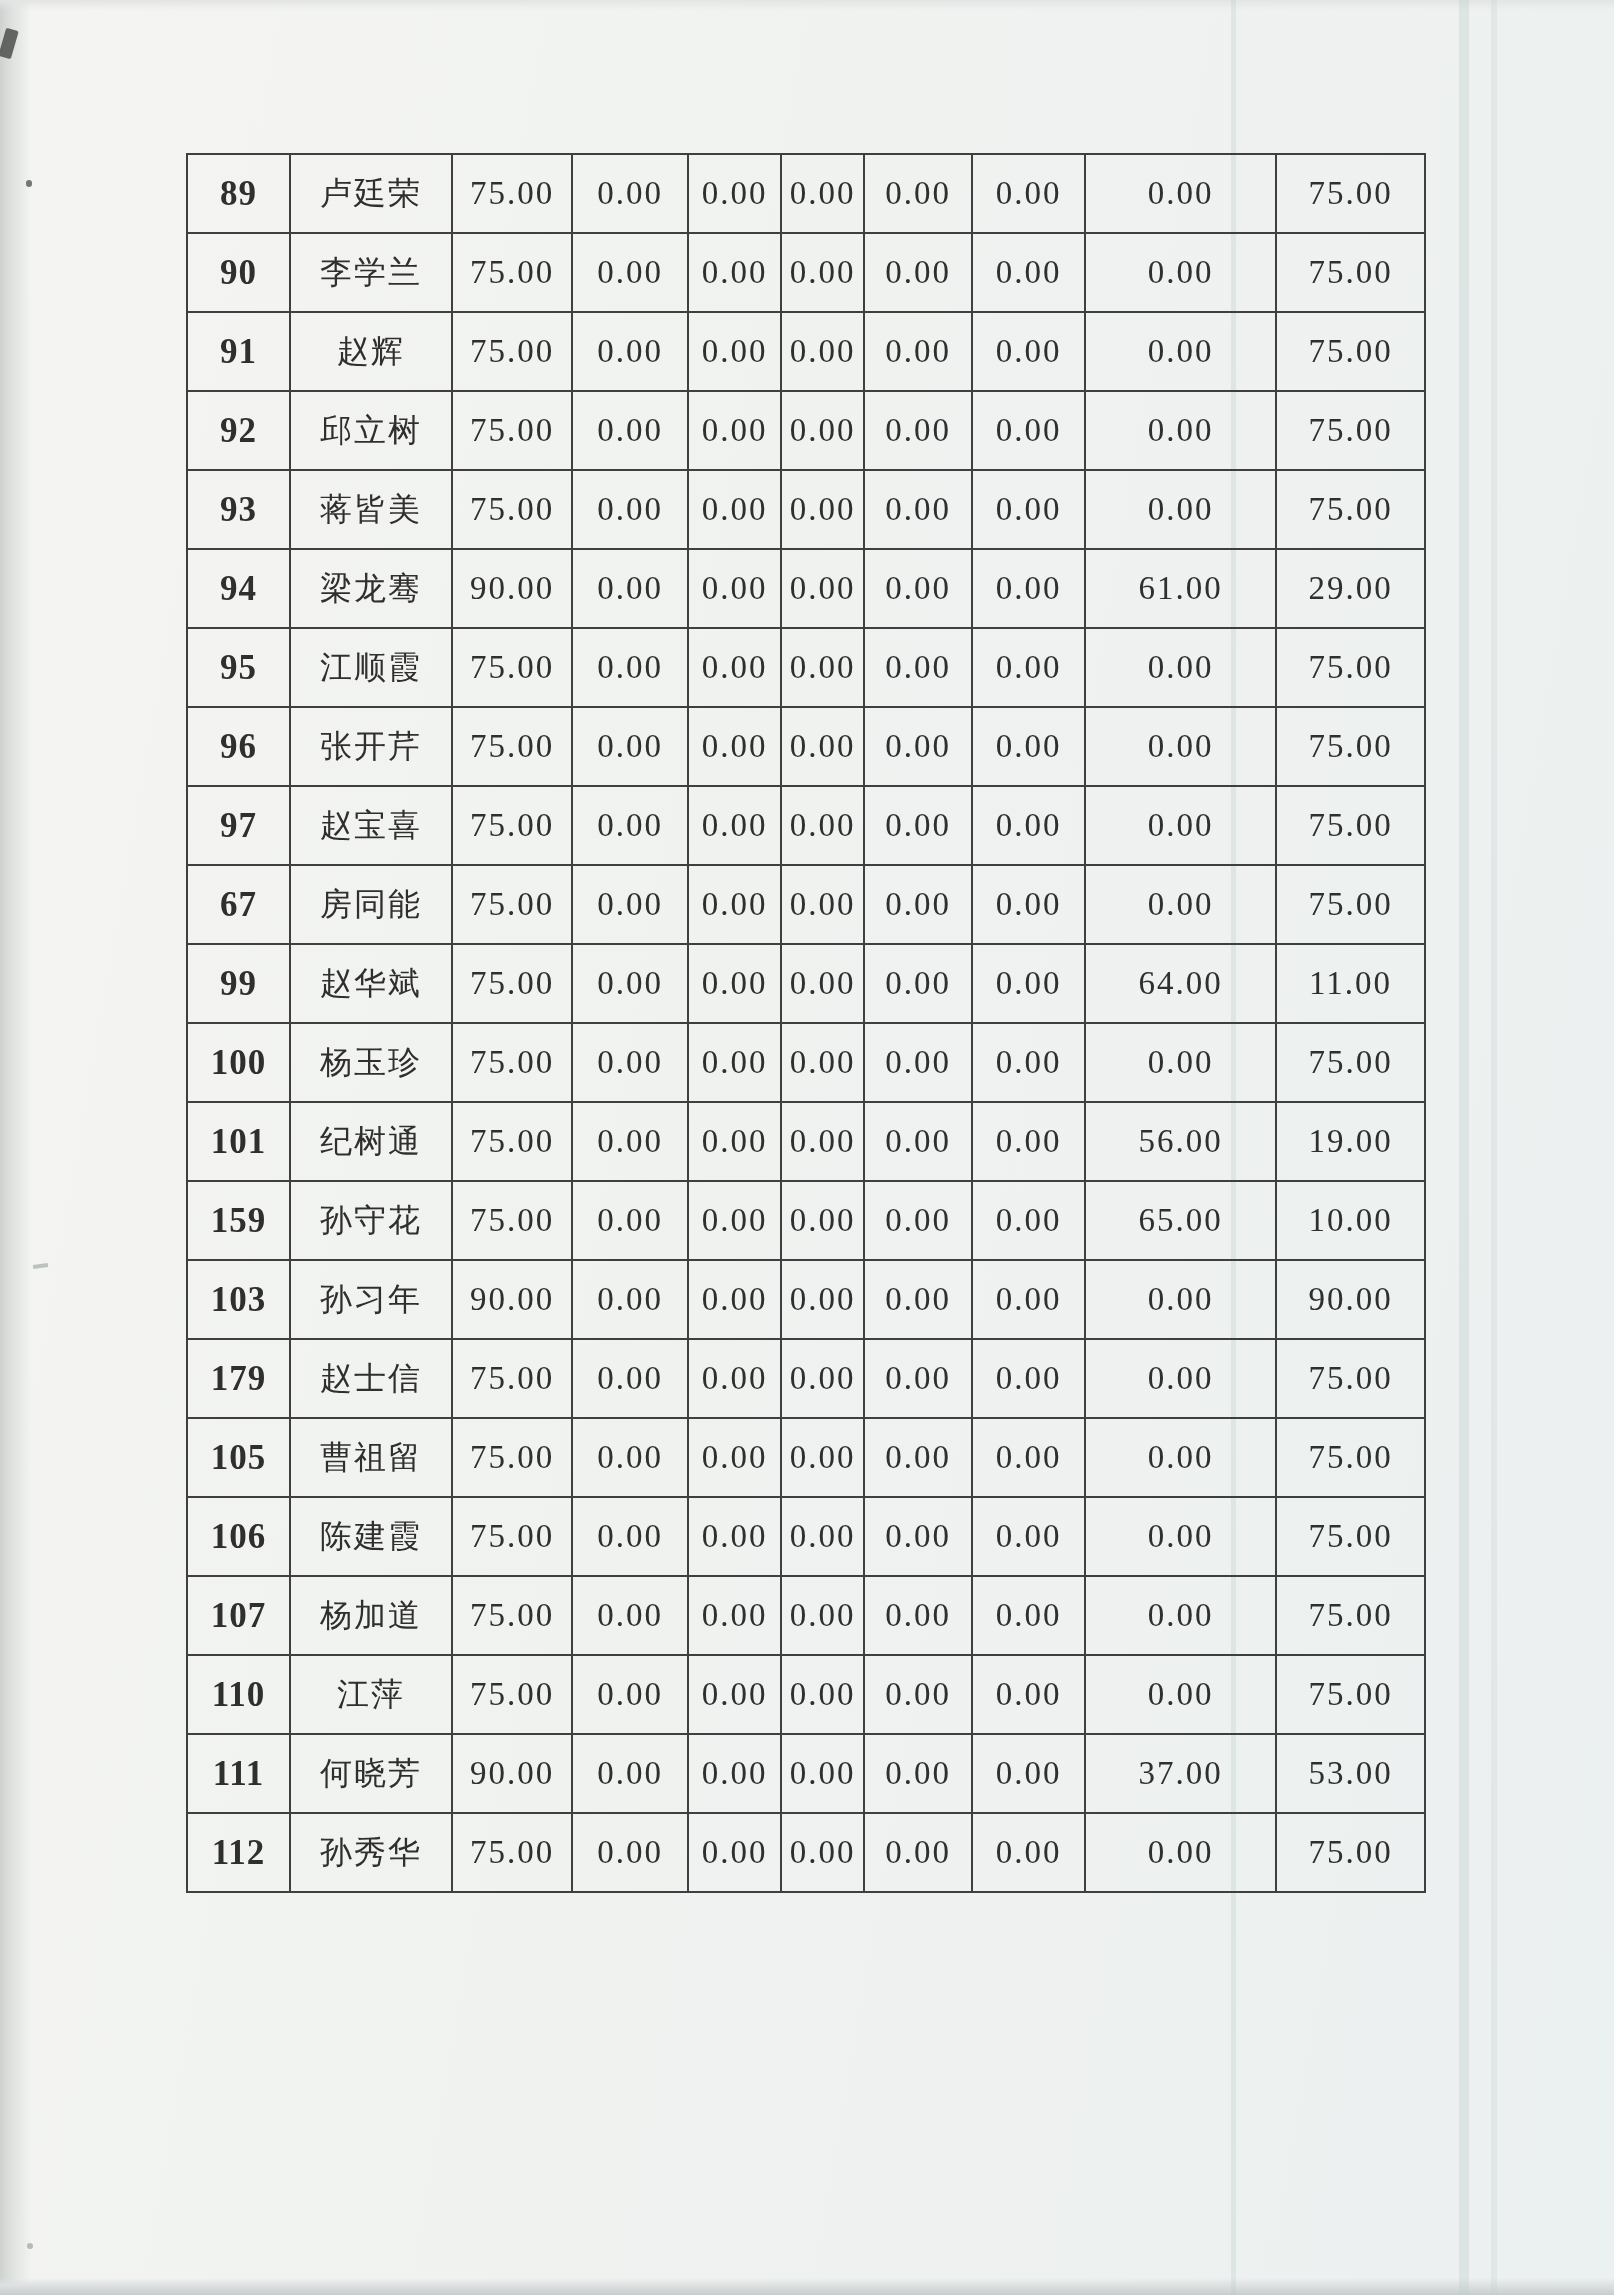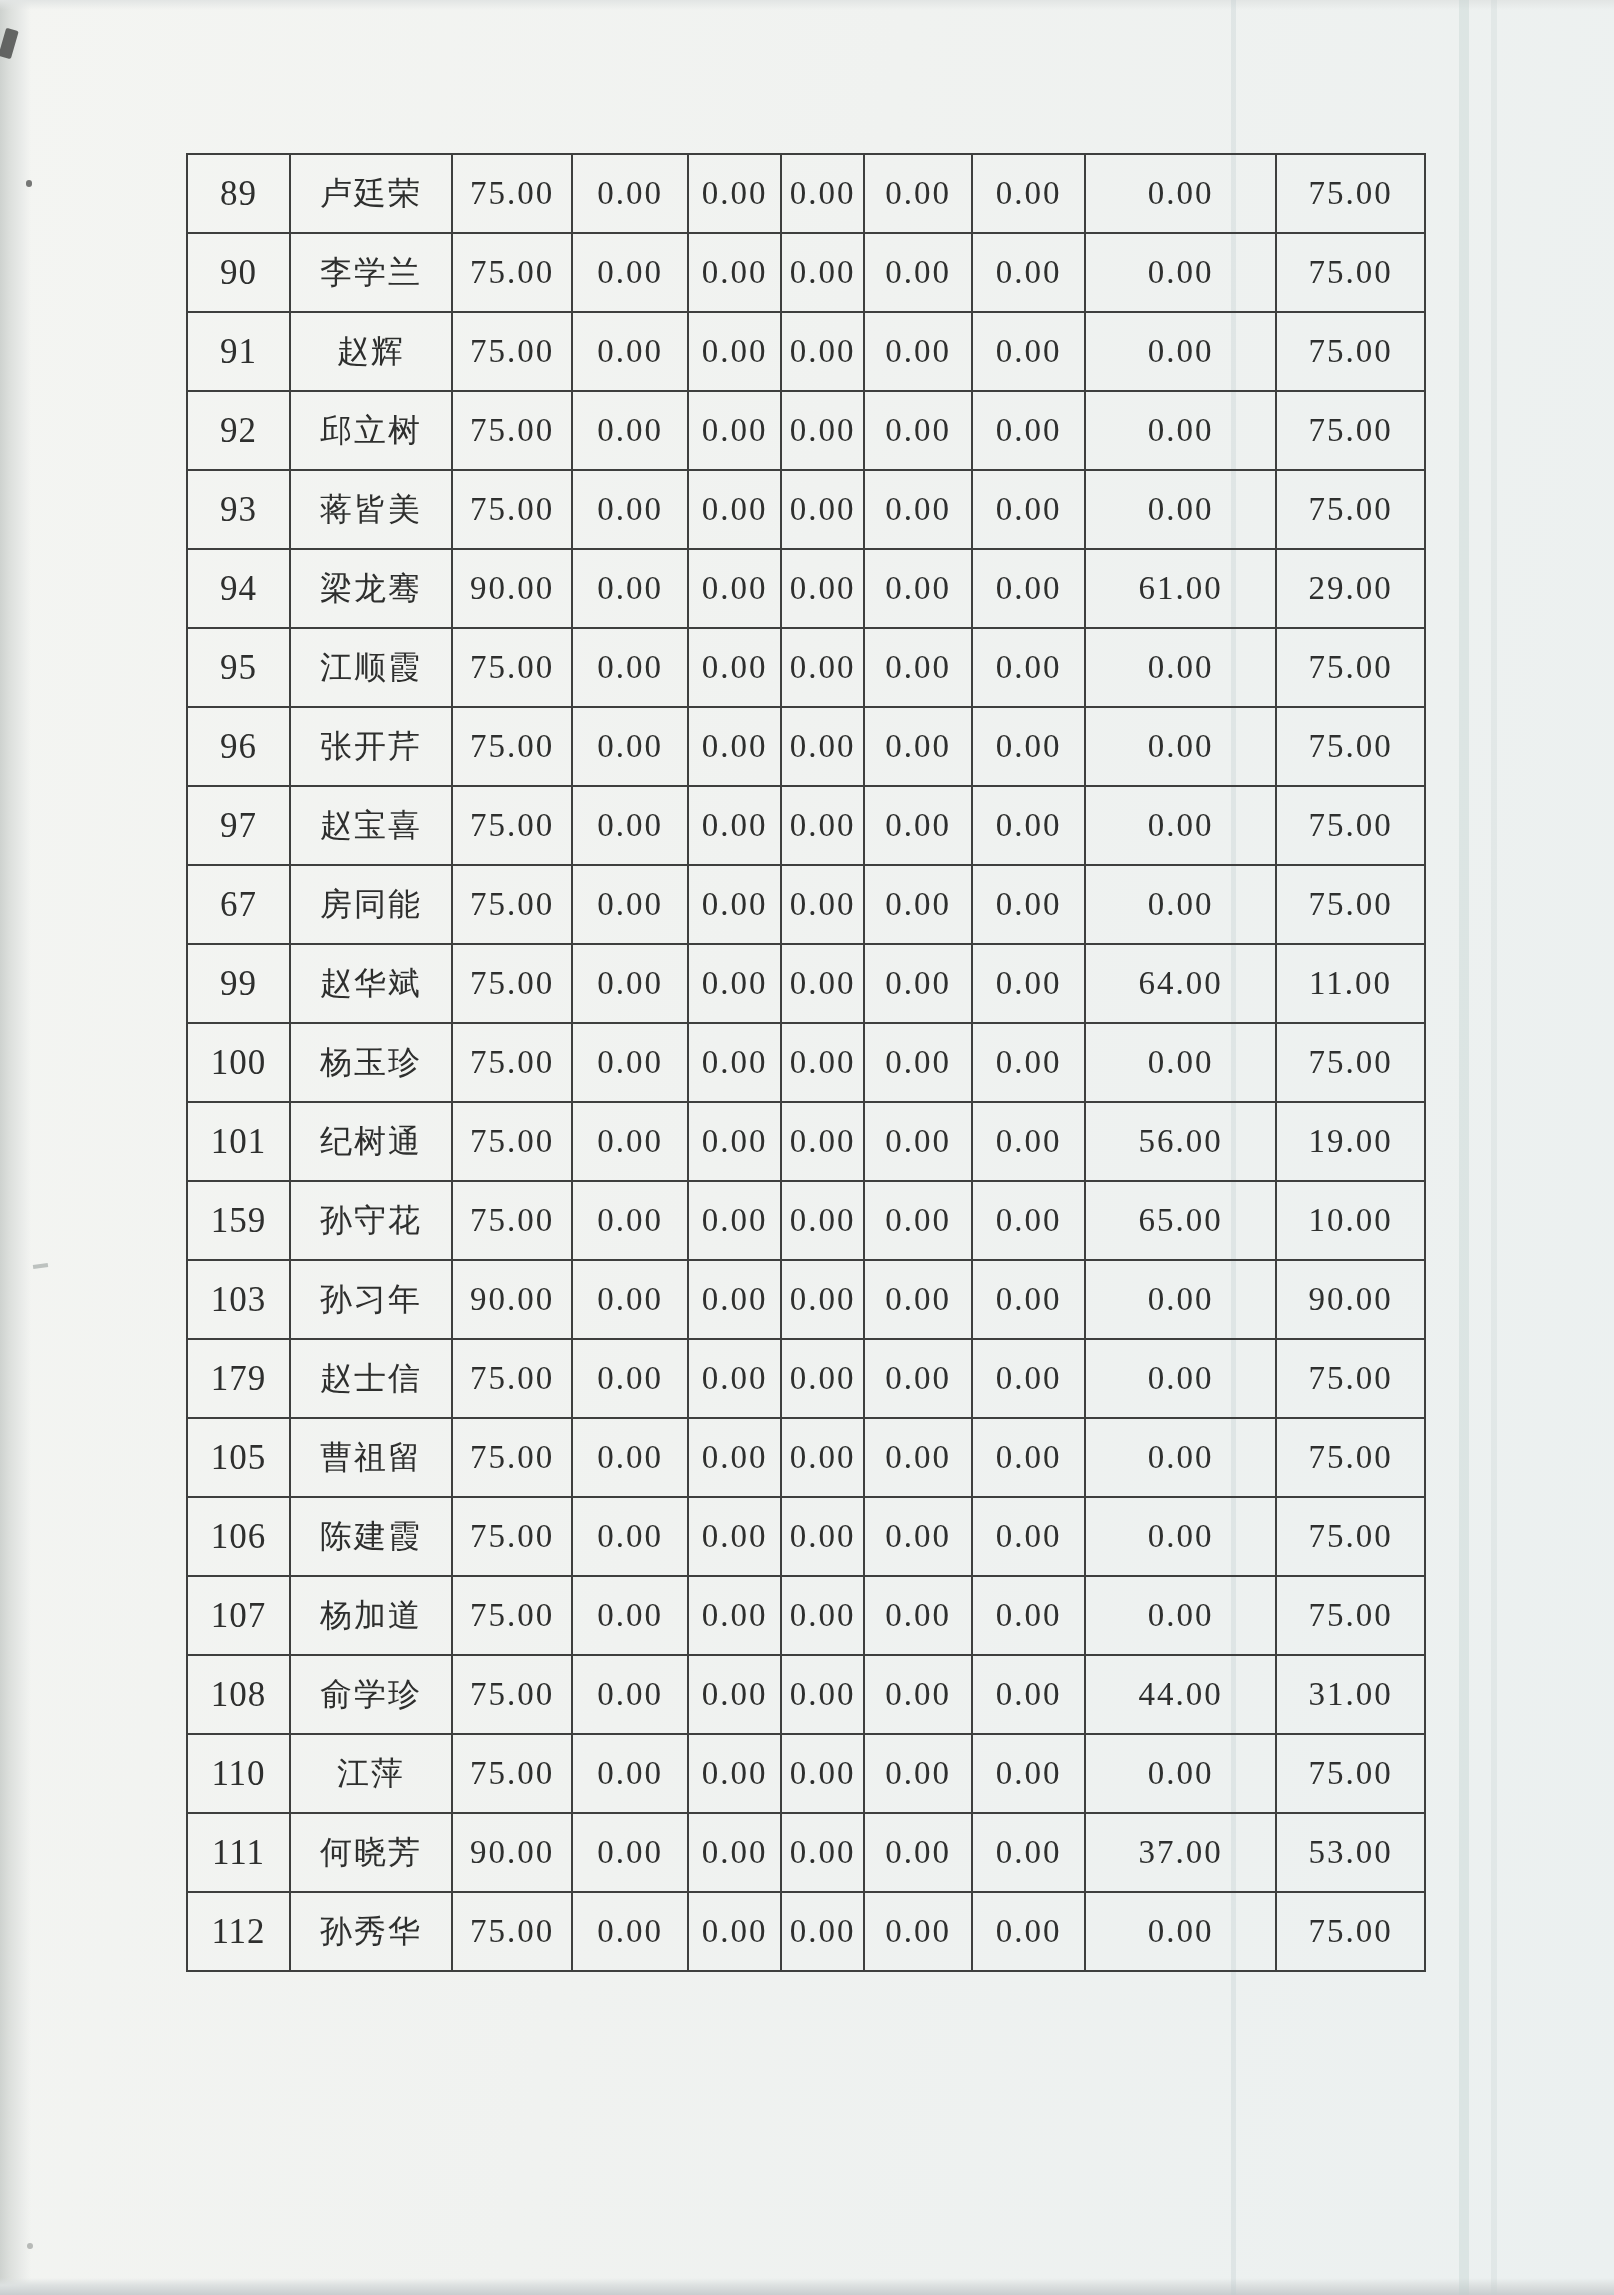--- a/index.html
+++ b/index.html
@@ -49,21 +49,21 @@
   .fee-table tr { height: 79px; }
   .fee-table td {
     border: 2px solid #3e3f3e;
     text-align: center;
     vertical-align: middle;
     color: #2e2f2e;
     background: transparent;
     overflow: hidden;
     white-space: nowrap;
   }
-  td.rowno { font-size: 35px; letter-spacing: 1px; }
+  td.rowno { font-size: 35px; letter-spacing: 1px; font-weight: bold; }
   td.name  { font-size: 32px; letter-spacing: 2px; }
   td.num   { font-size: 33px; letter-spacing: 2px; }
 </style>
 </head>
 <body>
 
 <div class="page">
 
   <div class="edge-left"></div>
   <div class="edge-top"></div>
@@ -312,32 +312,20 @@
     <td class="num">75.00</td>
     <td class="num">0.00</td>
     <td class="num">0.00</td>
     <td class="num">0.00</td>
     <td class="num">0.00</td>
     <td class="num">0.00</td>
     <td class="num">0.00</td>
     <td class="num">75.00</td>
   </tr>
         <tr>
-    <td class="rowno">108</td>
-    <td class="name">俞学珍</td>
-    <td class="num">75.00</td>
-    <td class="num">0.00</td>
-    <td class="num">0.00</td>
-    <td class="num">0.00</td>
-    <td class="num">0.00</td>
-    <td class="num">0.00</td>
-    <td class="num">44.00</td>
-    <td class="num">31.00</td>
-  </tr>
-        <tr>
     <td class="rowno">110</td>
     <td class="name">江萍</td>
     <td class="num">75.00</td>
     <td class="num">0.00</td>
     <td class="num">0.00</td>
     <td class="num">0.00</td>
     <td class="num">0.00</td>
     <td class="num">0.00</td>
     <td class="num">0.00</td>
     <td class="num">75.00</td>

